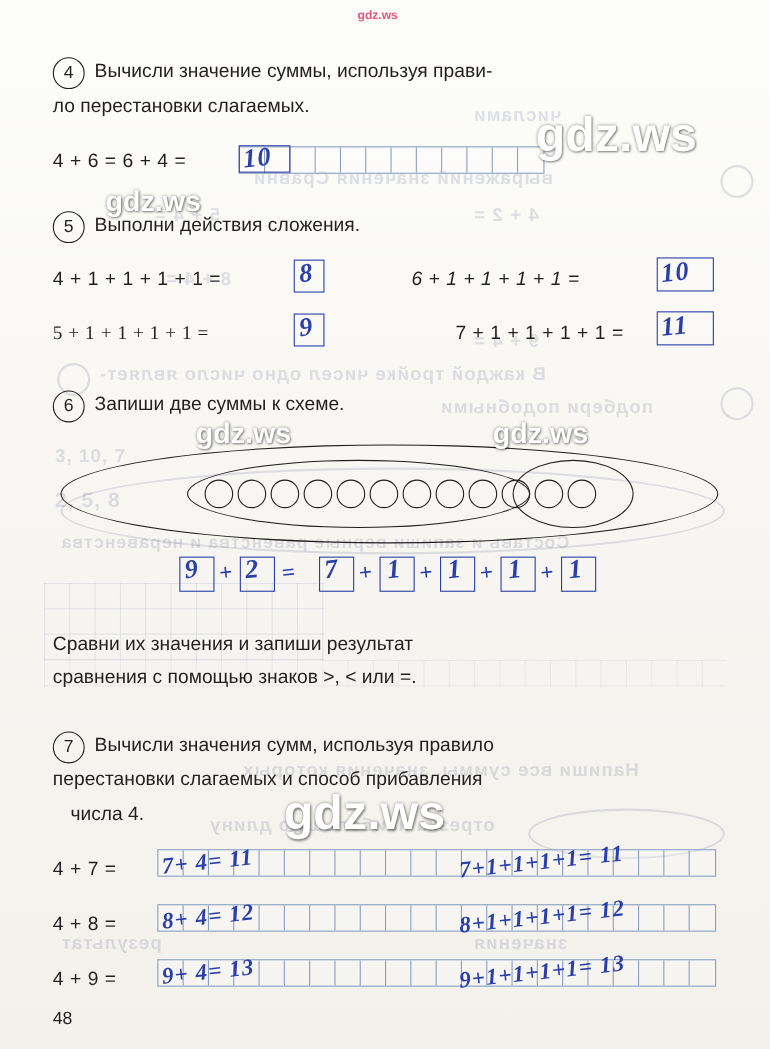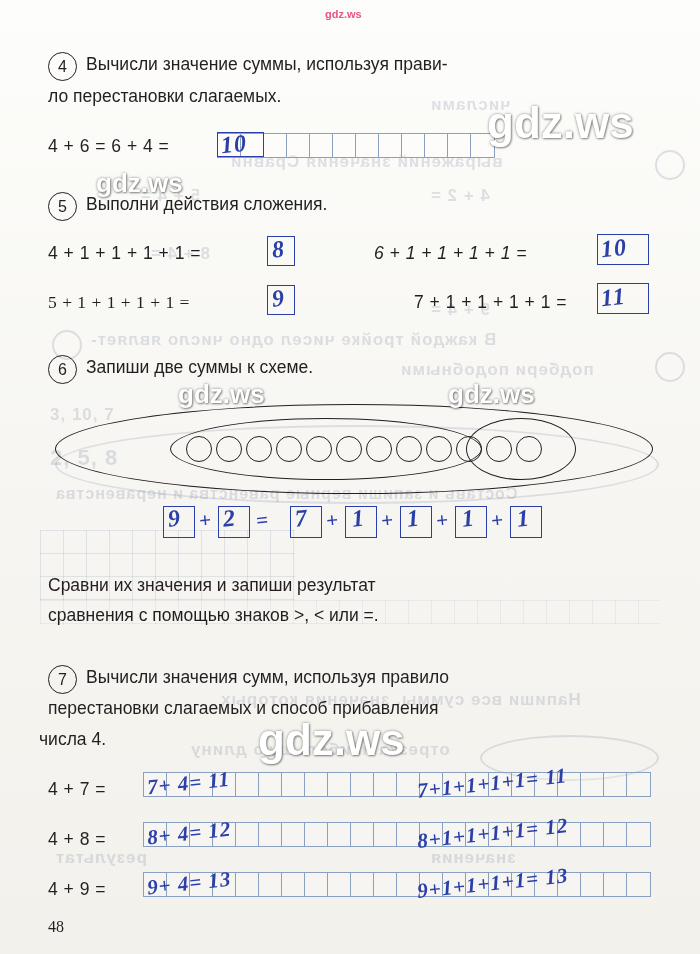--- a/index.html
+++ b/index.html
@@ -145,21 +145,21 @@
 <div class="content">
   <div class="ghost" style="left:430px; top:95px; font-size:17px;">числами</div>
   <div class="ghost" style="left:230px; top:152px; font-size:17px;">выражений значения Сравни</div>
   <div class="ghost" style="left:140px; top:186px; font-size:17px;">5 + 4 =</div>
   <div class="ghost" style="left:430px; top:186px; font-size:17px;">4 + 2 =</div>
   <div class="ghost" style="left:150px; top:244px; font-size:17px;">8 + 4 =</div>
   <div class="ghost" style="left:430px; top:300px; font-size:17px;">9 + 4 =</div>
   <div class="ghost" style="left:90px; top:330px; font-size:17px;">В каждой тройке чисел одно число являет-</div>
   <div class="ghost" style="left:400px; top:360px; font-size:17px;">подбери подобными</div>
   <div class="ghost" style="left:50px; top:405px; font-size:17px; transform:none;">3, 10, 7</div>
-  <div class="ghost" style="left:50px; top:445px; font-size:22px; transform:none;">2, 5, 8</div>
+  <div class="ghost" style="left:50px; top:445px; font-size:19px; transform:none;">2, 5, 8</div>
   <div class="ghost" style="left:55px; top:485px; font-size:16px;">Составь и запиши верные равенства и неравенства</div>
   <div class="ghost" style="left:220px; top:690px; font-size:17px;">Напиши все суммы, значения которых</div>
   <div class="ghost" style="left:190px; top:740px; font-size:17px;">отрезка наибольшую длину</div>
   <div class="ghost" style="left:55px; top:848px; font-size:17px;">результат</div>
   <div class="ghost" style="left:430px; top:848px; font-size:17px;">значения</div>
 
   <div class="ghost circle" style="left:655px; top:150px;"></div>
   <div class="ghost circle" style="left:655px; top:352px;"></div>
   <div class="ghost circle" style="left:52px; top:330px;"></div>
 
@@ -255,21 +255,21 @@
   <div class="hand sm" style="left:491px; top:508px;">+</div>
   <div class="handbox" style="left:510px; top:506px; width:32px; height:32px;"></div>
   <div class="hand" style="left:517px; top:505px;">1</div>
 
   <div class="ttext" style="left:48px; top:605px; font-size:17.5px;">сравнения  с  помощью  знаков  &gt;,  &lt;  или  =.</div>
   <div class="ttext" style="left:48px; top:575px; font-size:17.5px;">Сравни   их   значения   и   запиши   результат</div>
 
   <div class="tasknum" style="left:48px; top:665px;">7</div>
   <div class="ttext" style="left:86px; top:667px; font-size:17.5px;text-align:center;">Вычисли значения сумм, используя правило</div>
   <div class="ttext" style="left:48px; top:698px; font-size:17.5px;">перестановки слагаемых и способ прибавления</div>
-  <div class="ttext" style="left:39px; top:729px; font-size:17.5px;">числа 4.</div>
+  <div class="ttext" style="left:64px; top:729px; font-size:17.5px;">числа 4.</div>
 
   <div class="eq" style="left:48px; top:779px;">4 + 7 =</div>
   <div class="boxrow" style="left:143px; top:772px;">
     <div class="cell"></div>
       <div class="cell"></div>
     <div class="cell"></div>
       <div class="cell"></div>
     <div class="cell"></div>
       <div class="cell"></div>
     <div class="cell"></div>
@@ -341,21 +341,21 @@
     <div class="cell"></div>
       <div class="cell"></div>
     <div class="cell"></div>
       <div class="cell"></div>
     <div class="cell"></div>
       <div class="cell"></div>
   </div>
   <div class="hand sm" style="left:147px; top:871px;">9+ 4= 13</div>
   <div class="hand sm" style="left:417px; top:871px;">9+1+1+1+1= 13</div>
 
-  <div class="pagenum" style="left:48px; top:918px;font-family:Liberation Serif, serif;">48</div>
+  <div class="pagenum" style="left:48px; top:918px;">48</div>
 </div>
 
 <div class="content">
   <div class="wm wm-top" style="left:325px; top:8px;">gdz.ws</div>
   <div class="wm" style="left:487px; top:98px; font-size:44px;">gdz.ws</div>
   <div class="wm" style="left:96px; top:168px; font-size:26px;">gdz.ws</div>
   <div class="wm" style="left:178px; top:379px; font-size:26px;">gdz.ws</div>
   <div class="wm" style="left:448px; top:379px; font-size:26px;">gdz.ws</div>
   <div class="wm" style="left:258px; top:715px; font-size:44px;">gdz.ws</div>
 </div>

